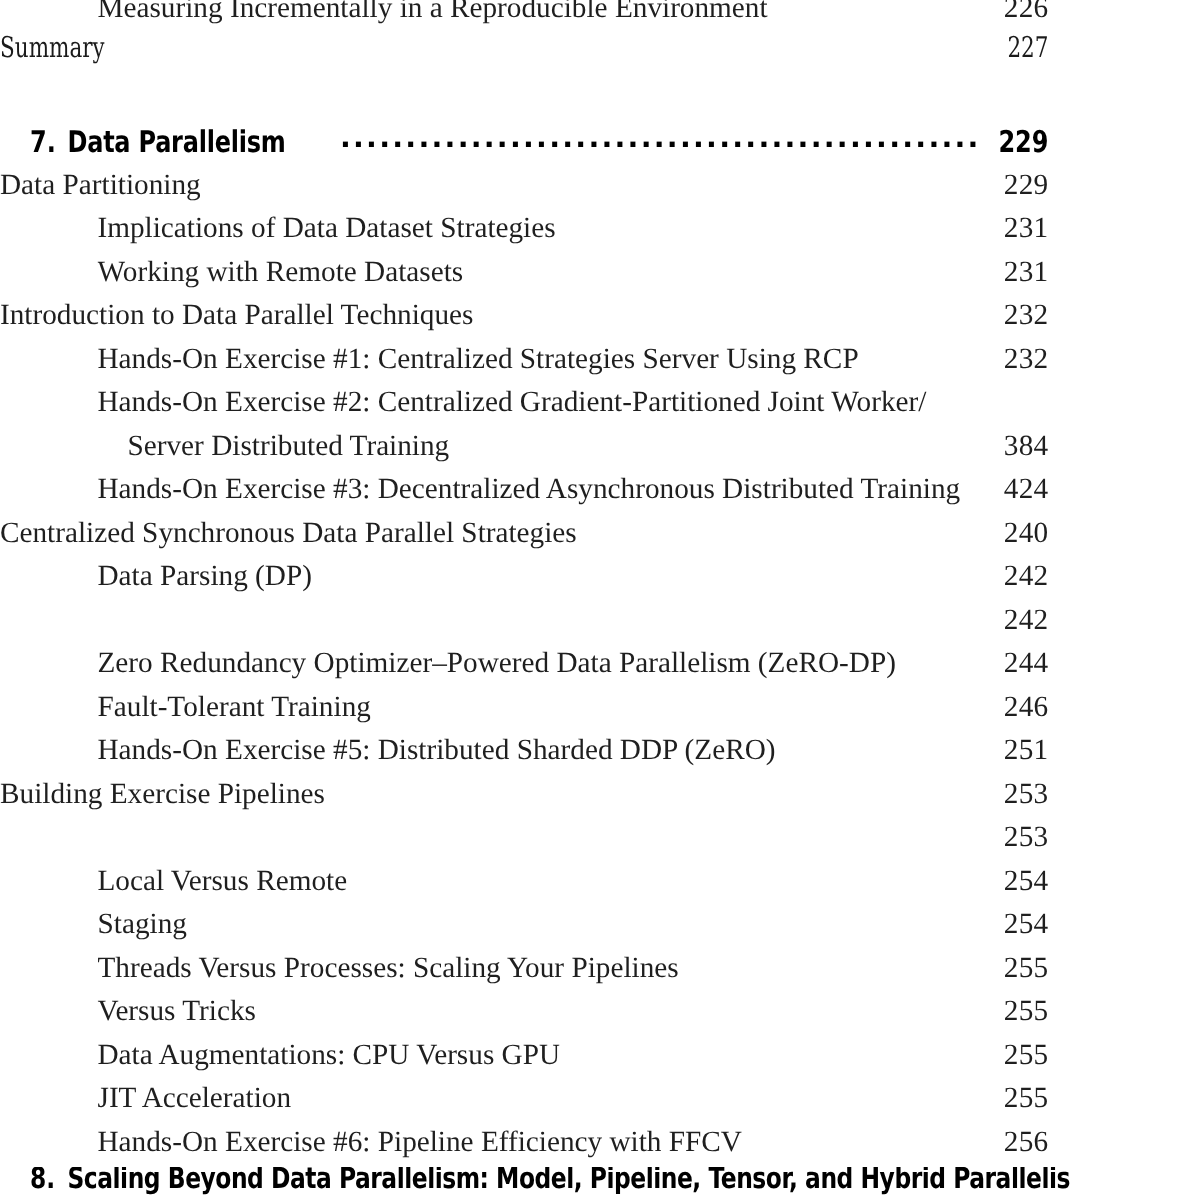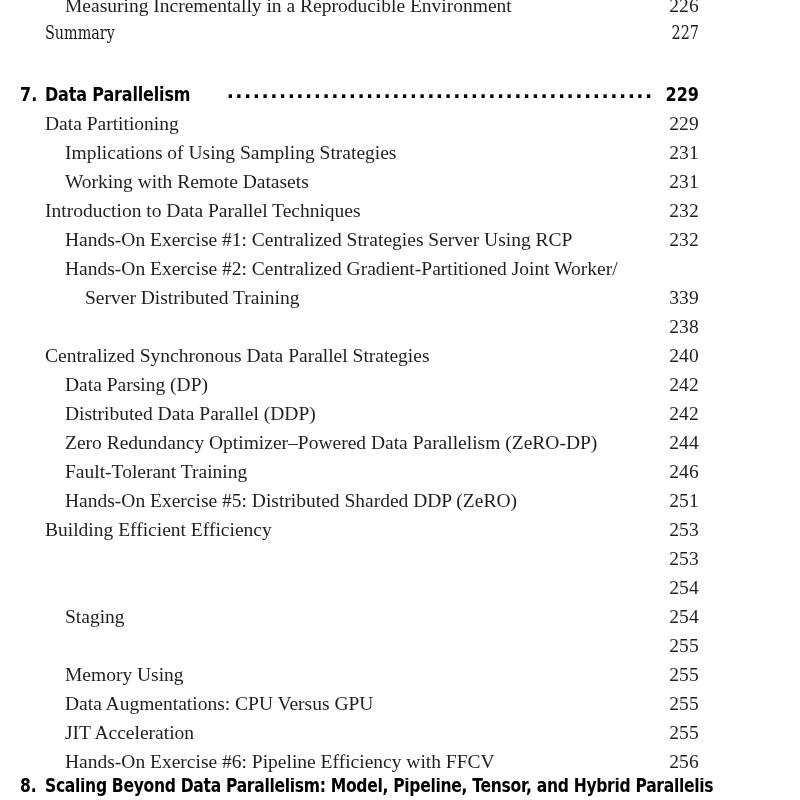--- a/index.html
+++ b/index.html
@@ -45,21 +45,21 @@
     min-width: 4px;
     overflow: hidden;
   }
   .toc-row .page {
     flex: 0 0 auto;
     text-align: right;
     min-width: 46px;
   }
 
   
-  .lvl-1 { padding-left: 45px; }          
+  .lvl-1 { }          
   .lvl-2 { padding-left: 65px; }          
   .cont  { padding-left: 85px; align-items: flex-end; }          
 
   
   .entry .label,
   .entry .page {
     font-family: "Liberation Serif", "DejaVu Serif", serif;
     font-size: 19.5px;
     color: #1f1f1f;
   }
@@ -184,21 +184,21 @@
     <span class="page">229</span>
   </div>
 
   <div id="entry-list">
       <div class="toc-row entry lvl-1">
         <span class="label">Data Partitioning</span>
         <span class="leader"></span>
         <span class="page">229</span>
       </div>
       <div class="toc-row entry lvl-2">
-        <span class="label">Implications of Using Sampling Strategies</span>
+        <span class="label">Implications of Data Dataset Strategies</span>
         <span class="leader"></span>
         <span class="page">231</span>
       </div>
       <div class="toc-row entry lvl-2">
         <span class="label">Working with Remote Datasets</span>
         <span class="leader"></span>
         <span class="page">231</span>
       </div>
       <div class="toc-row entry lvl-1">
         <span class="label">Introduction to Data Parallel Techniques</span>
@@ -211,80 +211,82 @@
         <span class="page">232</span>
       </div>
       <div class="toc-row entry lvl-2">
         <span class="label">Hands-On Exercise #2: Centralized Gradient-Partitioned Joint Worker/</span>
         <span class="leader"></span>
         <span class="page"></span>
       </div>
       <div class="toc-row entry cont">
         <span class="label">Server Distributed Training</span>
         <span class="leader"></span>
-        <span class="page">339</span>
-      </div>
-      <div class="toc-row entry lvl-2">
-        <span class="leader"></span>
-        <span class="page">238</span>
+        <span class="page">384</span>
+      </div>
+      <div class="toc-row entry lvl-2">
+        <span class="label">Hands-On Exercise #3: Decentralized Asynchronous Distributed Training</span>
+        <span class="leader"></span>
+        <span class="page">424</span>
       </div>
       <div class="toc-row entry lvl-1">
         <span class="label">Centralized Synchronous Data Parallel Strategies</span>
         <span class="leader"></span>
         <span class="page">240</span>
       </div>
       <div class="toc-row entry lvl-2">
         <span class="label">Data Parsing (DP)</span>
         <span class="leader"></span>
         <span class="page">242</span>
       </div>
       <div class="toc-row entry lvl-2">
-        <span class="label">Distributed Data Parallel (DDP)</span>
         <span class="leader"></span>
         <span class="page">242</span>
       </div>
       <div class="toc-row entry lvl-2">
         <span class="label">Zero Redundancy Optimizer–Powered Data Parallelism (ZeRO-DP)</span>
         <span class="leader"></span>
         <span class="page">244</span>
       </div>
       <div class="toc-row entry lvl-2">
         <span class="label">Fault-Tolerant Training</span>
         <span class="leader"></span>
         <span class="page">246</span>
       </div>
       <div class="toc-row entry lvl-2">
         <span class="label">Hands-On Exercise #5: Distributed Sharded DDP (ZeRO)</span>
         <span class="leader"></span>
         <span class="page">251</span>
       </div>
       <div class="toc-row entry lvl-1">
-        <span class="label">Building Efficient Efficiency</span>
+        <span class="label">Building Exercise Pipelines</span>
         <span class="leader"></span>
         <span class="page">253</span>
       </div>
       <div class="toc-row entry lvl-2">
         <span class="leader"></span>
         <span class="page">253</span>
       </div>
       <div class="toc-row entry lvl-2">
+        <span class="label">Local Versus Remote</span>
         <span class="leader"></span>
         <span class="page">254</span>
       </div>
       <div class="toc-row entry lvl-2">
         <span class="label">Staging</span>
         <span class="leader"></span>
         <span class="page">254</span>
       </div>
       <div class="toc-row entry lvl-2">
+        <span class="label">Threads Versus Processes: Scaling Your Pipelines</span>
         <span class="leader"></span>
         <span class="page">255</span>
       </div>
       <div class="toc-row entry lvl-2">
-        <span class="label">Memory Using</span>
+        <span class="label">Versus Tricks</span>
         <span class="leader"></span>
         <span class="page">255</span>
       </div>
       <div class="toc-row entry lvl-2">
         <span class="label">Data Augmentations: CPU Versus GPU</span>
         <span class="leader"></span>
         <span class="page">255</span>
       </div>
       <div class="toc-row entry lvl-2">
         <span class="label">JIT Acceleration</span>

